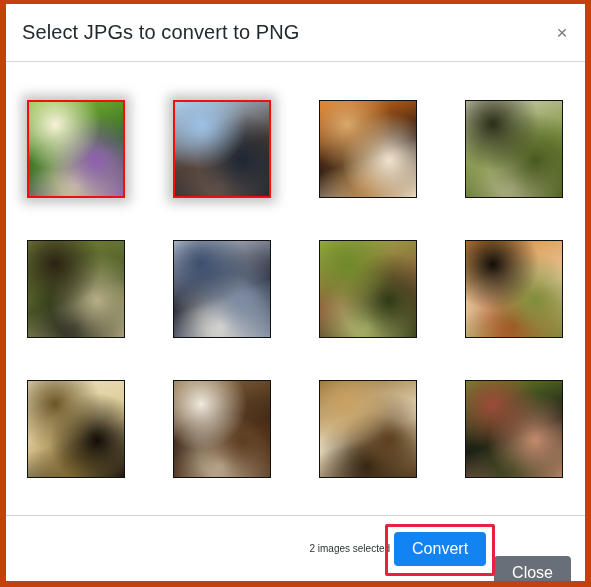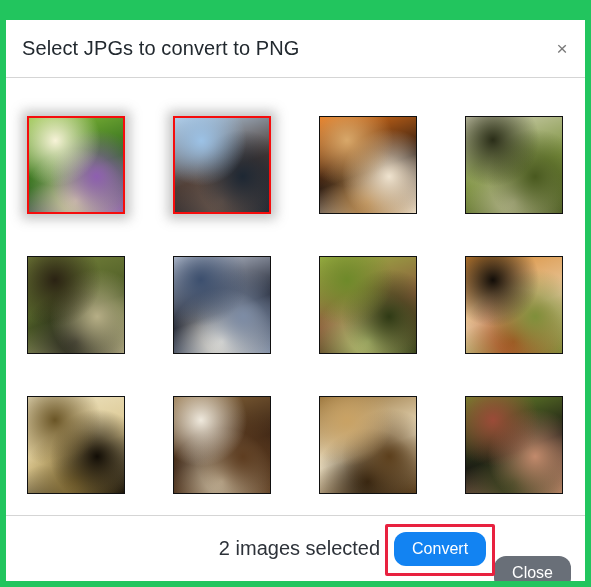--- a/index.html
+++ b/index.html
@@ -14,22 +14,22 @@
     font-family: "Liberation Sans", sans-serif;
   }
 
   
   #window-frame {
     position: absolute;
     left: 0; top: 0;
     width: 591px;
     height: 587px;
     box-sizing: border-box;
-    background: #22c55e;
-    padding: 20px 6px 6px 6px;
+    background: #c2410c;
+    padding: 4px 6px 6px 6px;
   }
   #dialog {
     position: relative;
     width: 100%;
     height: 100%;
     background: #ffffff;
     box-sizing: border-box;
     display: flex;
     flex-direction: column;
     overflow: hidden;
@@ -121,29 +121,29 @@
     border-top: 1px solid #d5d5d5;
     display: flex;
     align-items: center;
     justify-content: flex-end;
     padding-right: 14px;
     box-sizing: border-box;
     position: relative;
     background: #fff;
   }
   #selection-count {
-    font-size: 20px;
+    font-size: 10px;
     color: #2d3239;
-    margin-right: 14px;
+    margin-right: 4px;
   }
   .btn {
     font-family: "Liberation Sans", sans-serif;
     font-size: 16px;
     border: none;
-    border-radius: 12px;
+    border-radius: 4px;
     padding: 0 18px;
     height: 34px;
     line-height: 34px;
     cursor: pointer;
     color: #ffffff;
     display: inline-block;
   }
   #convert-button {
     background: #1283f2;
   }

